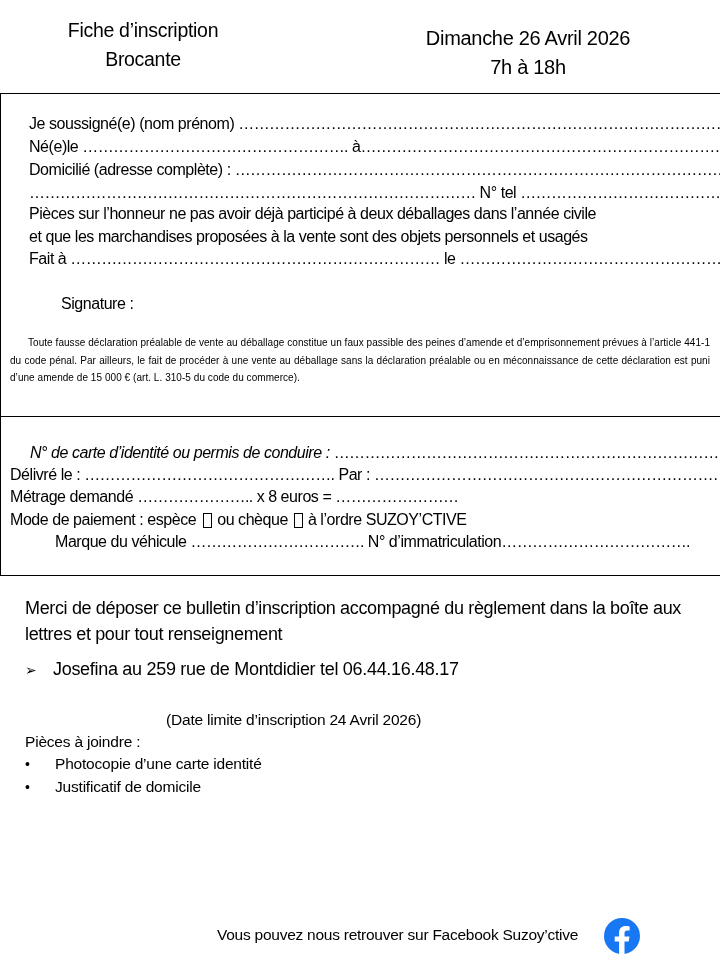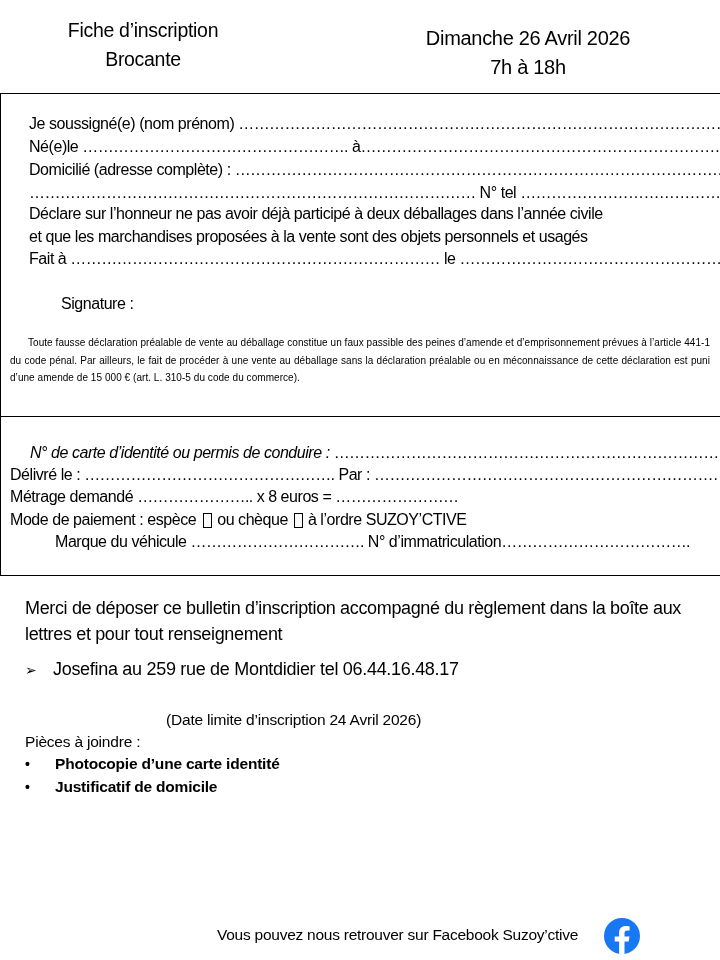--- a/index.html
+++ b/index.html
@@ -80,21 +80,21 @@
       font-size: 15.5px; line-height: 22px; white-space: nowrap; letter-spacing: -0.2px; text-align: right;
     }
     .pieces-title {
       position: absolute; left: 25px; top: 731px;
       font-size: 15.5px; line-height: 22px; white-space: nowrap; letter-spacing: -0.2px;
     }
     .pieces-list {
       position: absolute; left: 25px; top: 753px; margin: 0; padding: 0; list-style: none;
       font-size: 15.5px; line-height: 22.5px; letter-spacing: -0.2px;
     }
-    .pieces-list li { white-space: nowrap; font-weight: bold; }
+    .pieces-list li { white-space: nowrap; }
     .bullet { display: inline-block; width: 30px; font-size: 14px; }
 
     .footer {
       position: absolute; left: 217px; top: 924px;
       font-size: 15.5px; line-height: 22px; white-space: nowrap; letter-spacing: -0.25px;
     }
     .fb-icon {
       position: absolute; left: 604px; top: 918px; width: 36px; height: 36px;
       cursor: pointer;
     }
@@ -125,21 +125,21 @@
 </div>
 <div class="line condensed" style="left:29px; top:158px;">
   <span>Domicilié (adresse complète) :</span>
   <span class="dots">…………………………………………………………………………………………</span>
 </div>
 <div class="line condensed" style="left:29px; top:181px;">
   <span class="dots">……………………………………………………………………………</span>
   <span>N° tel</span>
   <span class="dots">……………………………………………………</span>
 </div>
-<div class="line condensed" style="left:29px; top:202px;">Déclare sur l’honneur ne pas avoir déjà participé à deux déballages dans l’année civile</div>
+<div class="line condensed" style="left:29px; top:202px;">Pièces sur l’honneur ne pas avoir déjà participé à deux déballages dans l’année civile</div>
 <div class="line condensed" style="left:29px; top:225px;">et que les marchandises proposées à la vente sont des objets personnels et usagés</div>
 <div class="line condensed" style="left:29px; top:247px;">
   <span>Fait à</span>
   <span class="dots">………………………………………………………………</span>
   <span>le</span>
   <span class="dots">…………………………………………………………</span>
 </div>
 <div class="line condensed" style="left:29px; top:292px;margin-left:32px;">Signature :</div>
 
 <div class="legal">Toute fausse déclaration préalable de vente au déballage constitue un faux passible des peines d’amende et d’emprisonnement prévues à l’article 441-1 du code pénal. Par ailleurs, le fait de procéder à une vente au déballage sans la déclaration préalable ou en méconnaissance de cette déclaration est puni d’une amende de 15 000 € (art. L. 310-5 du code du commerce).</div>

